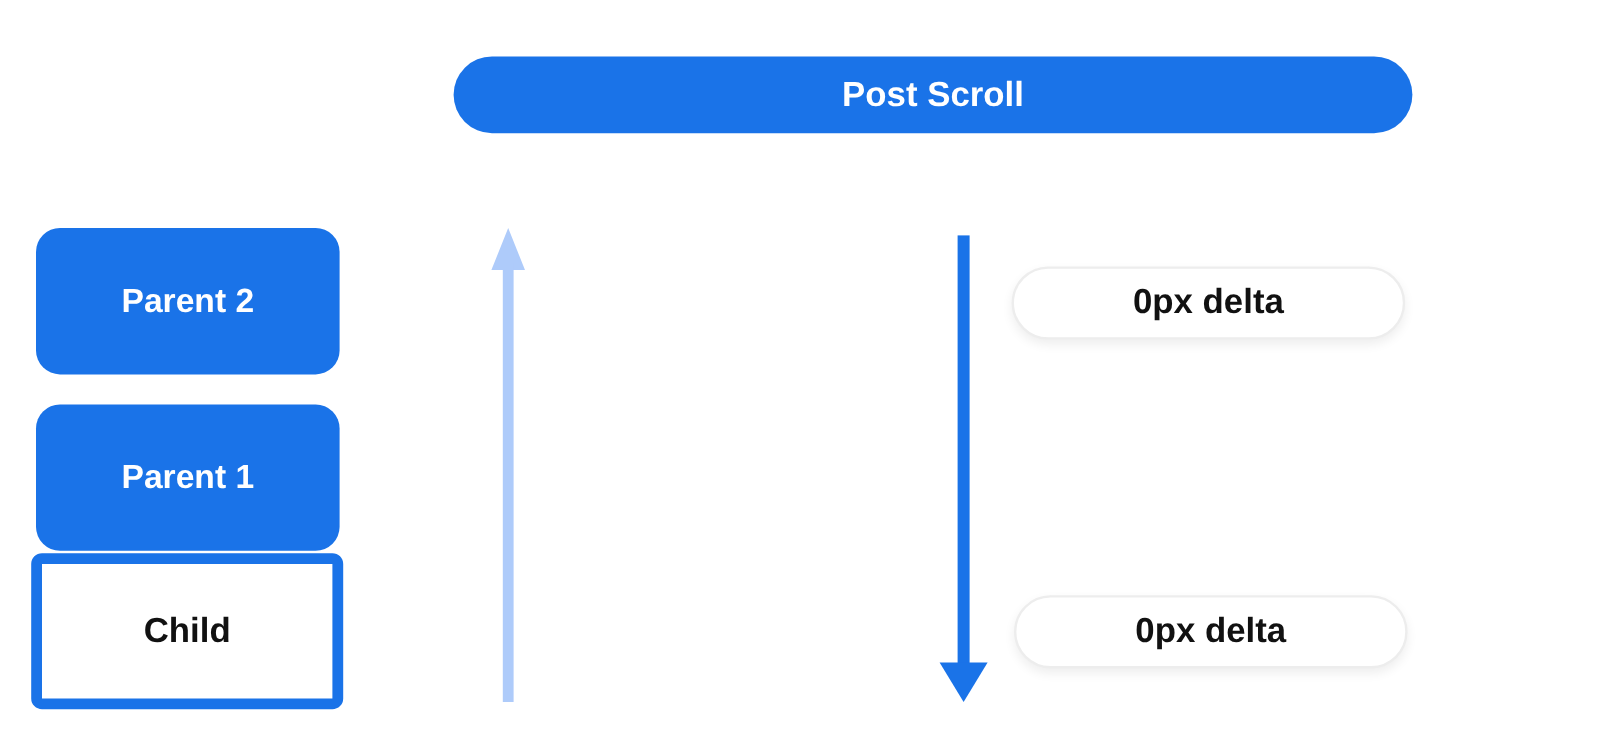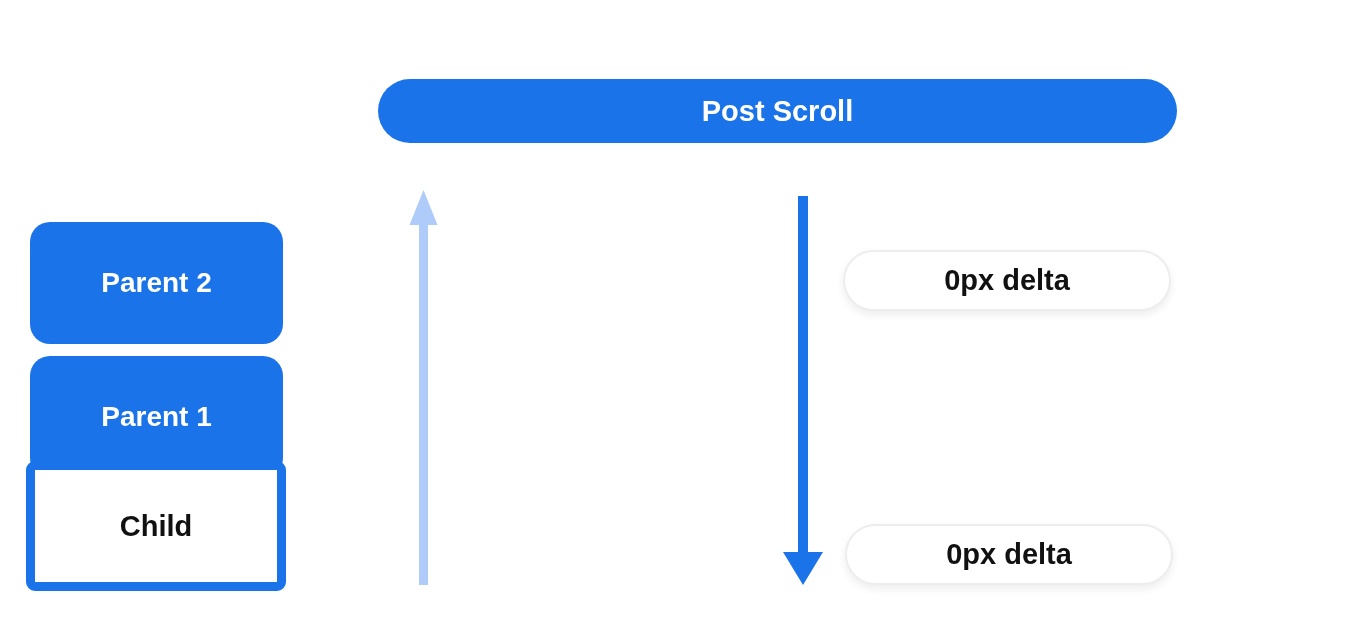--- a/index.html
+++ b/index.html
@@ -18,32 +18,31 @@
     background:var(--background);
     overflow:hidden;
   }
   .blue-pill{
     position:absolute;
     background:var(--primary-blue);
     color:#fff;
     font-weight:700;
     display:flex;align-items:center;justify-content:center;
     text-align:center;
-    margin-top:32px;
   }
   .banner{
     left:378px;top:47px;width:799px;height:64px;
     border-radius:32px;font-size:29px;
   }
   .parent-box{
     left:30px;width:253px;height:122px;
     border-radius:20px;font-size:28px;
   }
   .parent-2{top:190px;}
-  .parent-1{top:324px;}
+  .parent-1{top:337px;}
   .child-box{
     position:absolute;
     left:26px;top:461px;width:260px;height:130px;
     background:#fff;
     border:9px solid var(--primary-blue);
     border-radius:9px;
     color:var(--text-dark);
     font-weight:700;font-size:29px;
     display:flex;align-items:center;justify-content:center;
   }
@@ -55,21 +54,21 @@
   .pill-nodelta{top:359px;}
   .white-pill{
     position:absolute;
     width:328px;height:61px;
     background:#fff;
     border:2px solid var(--pill-border);
     border-radius:31px;
     box-shadow:0 4px 9px rgba(0,0,0,0.07);
     color:var(--text-dark);
     font-weight:700;font-size:29px;
-    display:flex;align-items:center;justify-content:center;margin-top:28px;
+    display:flex;align-items:center;justify-content:center;
   }
   .pill-zero-top{left:843px;top:222px;}
   .pill-zero-bottom{left:845px;top:496px;}
   .arrow{position:absolute;}
   .arrow-up{left:406px;top:189px;}
   .arrow-down{left:781px;top:196px;}
 </style>
 </head>
 <body>
 

